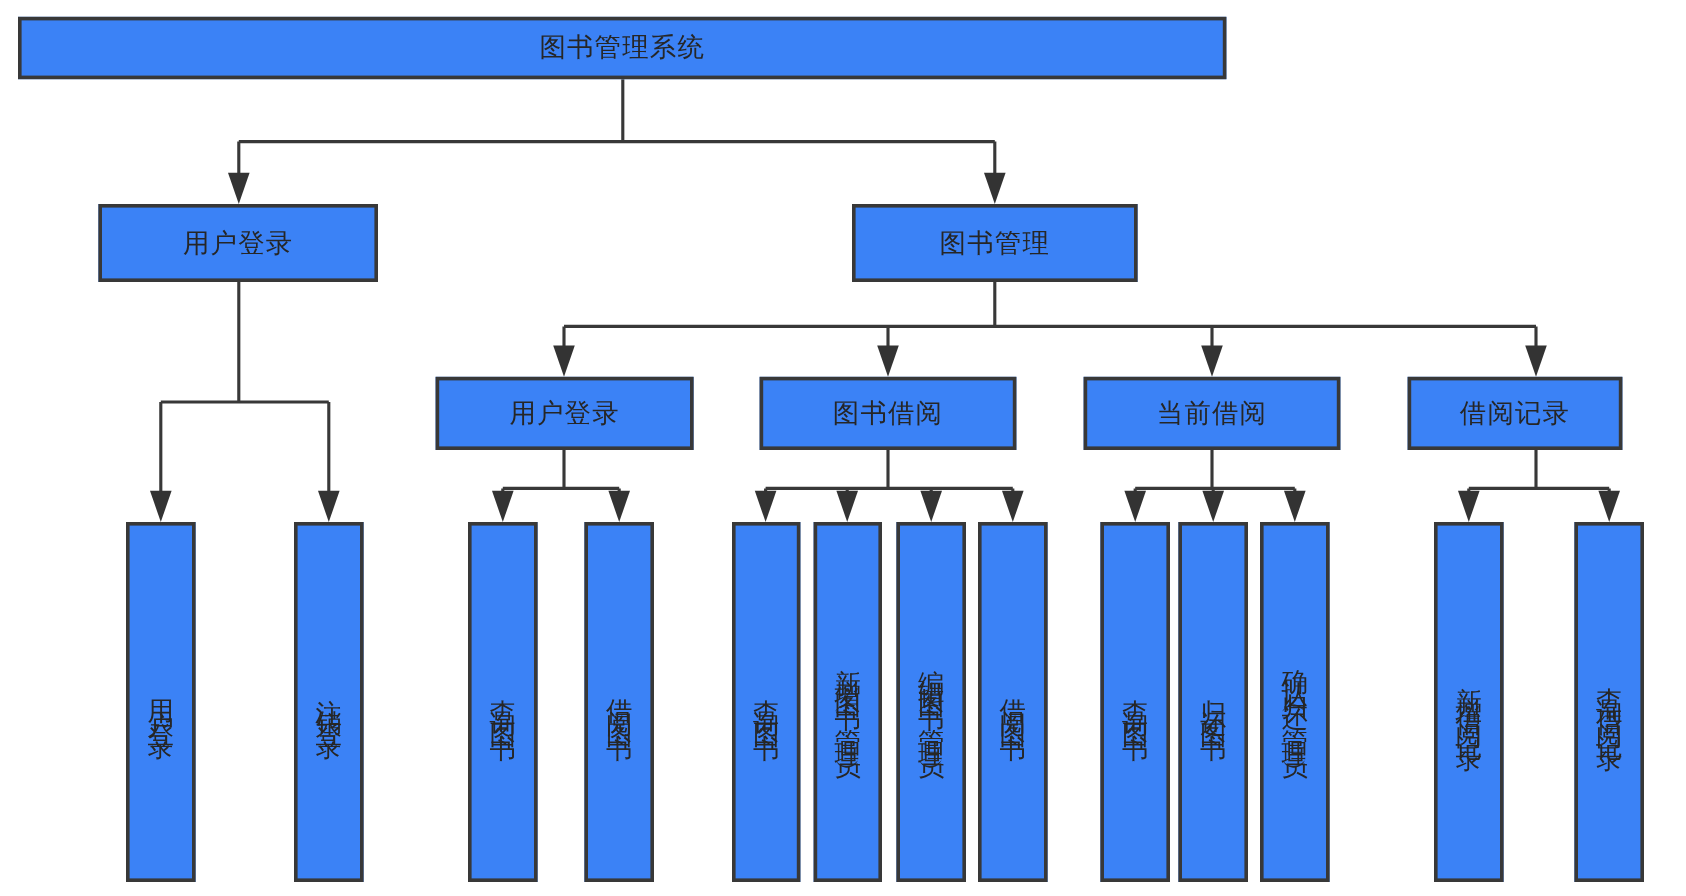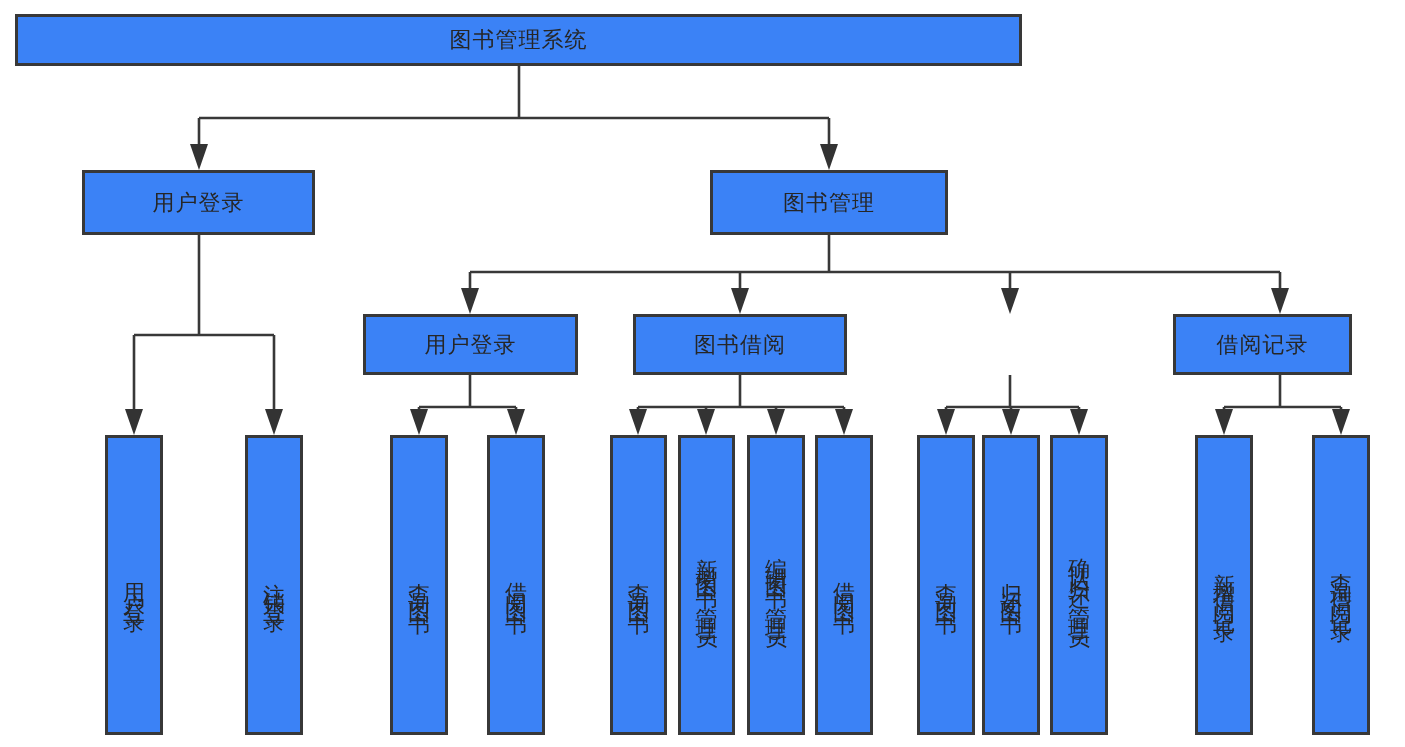--- a/index.html
+++ b/index.html
@@ -73,20 +73,21 @@
     </g>
   </svg>
 
   <div class="box hbox" style="left:15px; top:14px; width:1007px; height:52px;">图书管理系统</div>
 
   <div class="box hbox" style="left:82px; top:170px; width:233px; height:65px;">用户登录</div>
   <div class="box hbox" style="left:710px; top:170px; width:238px; height:65px;">图书管理</div>
 
   <div class="box hbox" style="left:363px; top:314px; width:215px; height:61px;">用户登录</div>
   <div class="box hbox" style="left:633px; top:314px; width:214px; height:61px;">图书借阅</div>
+  <div class="box hbox" style="left:903px; top:314px; width:214px; height:61px;">当前借阅</div>
   <div class="box hbox" style="left:1173px; top:314px; width:179px; height:61px;">借阅记录</div>
 
   <div class="box vbox" style="left:105px; top:435px; width:58px; height:300px;">
     <span class="vtext">用户登录</span>
   </div>
   <div class="box vbox" style="left:245px; top:435px; width:58px; height:300px;">
     <span class="vtext">注销登录</span>
   </div>
 
   <div class="box vbox" style="left:390px; top:435px; width:58px; height:300px;">

